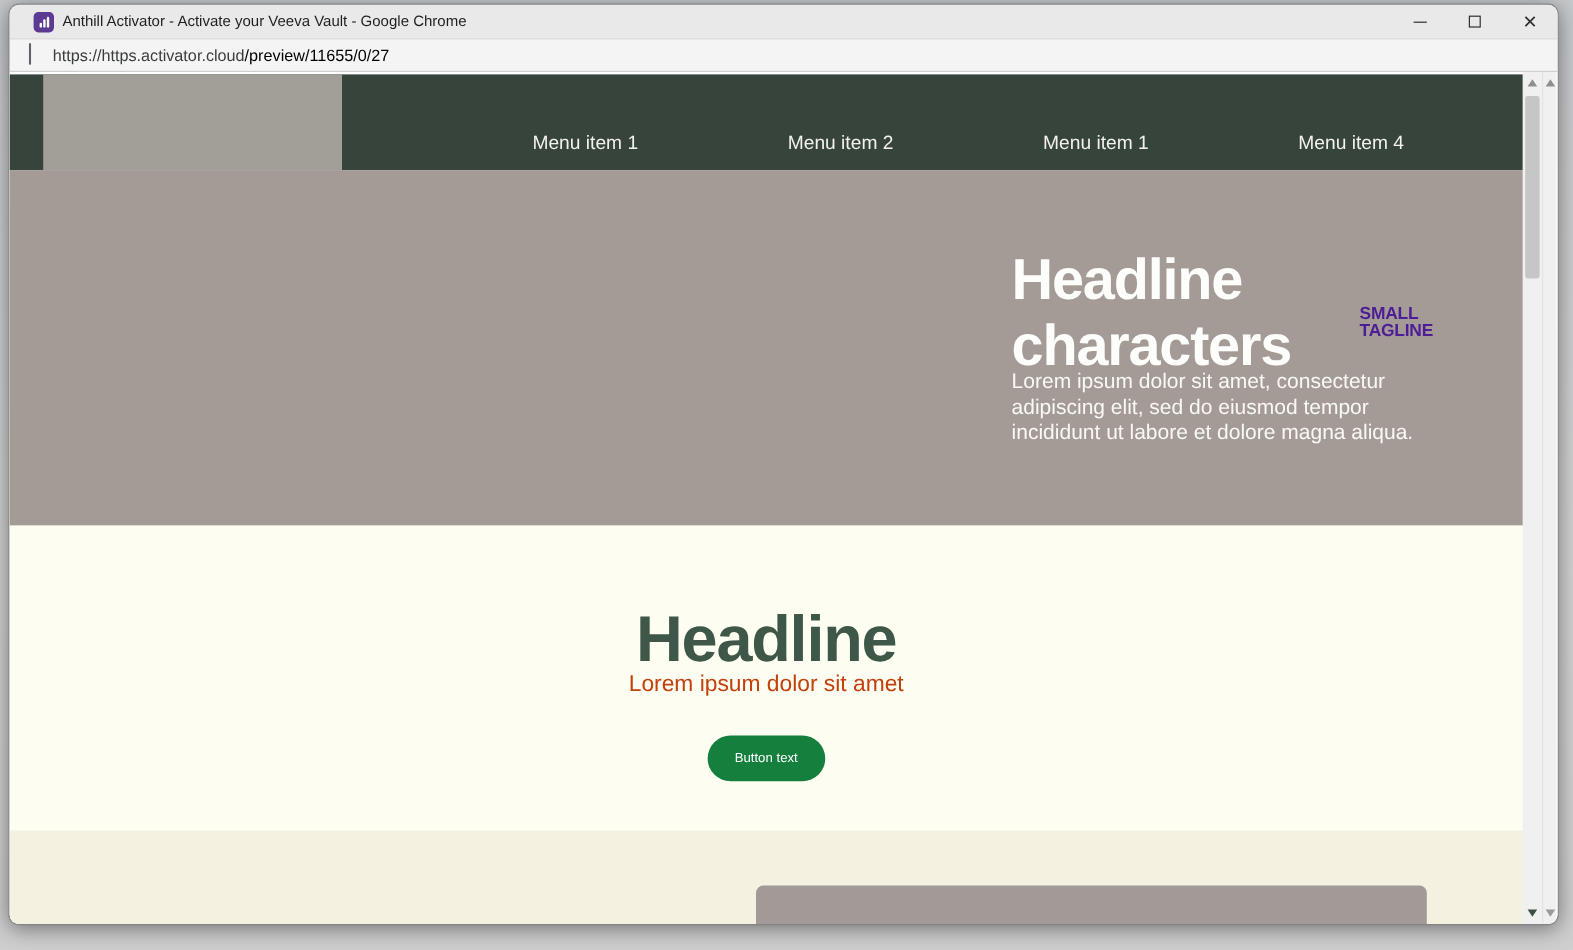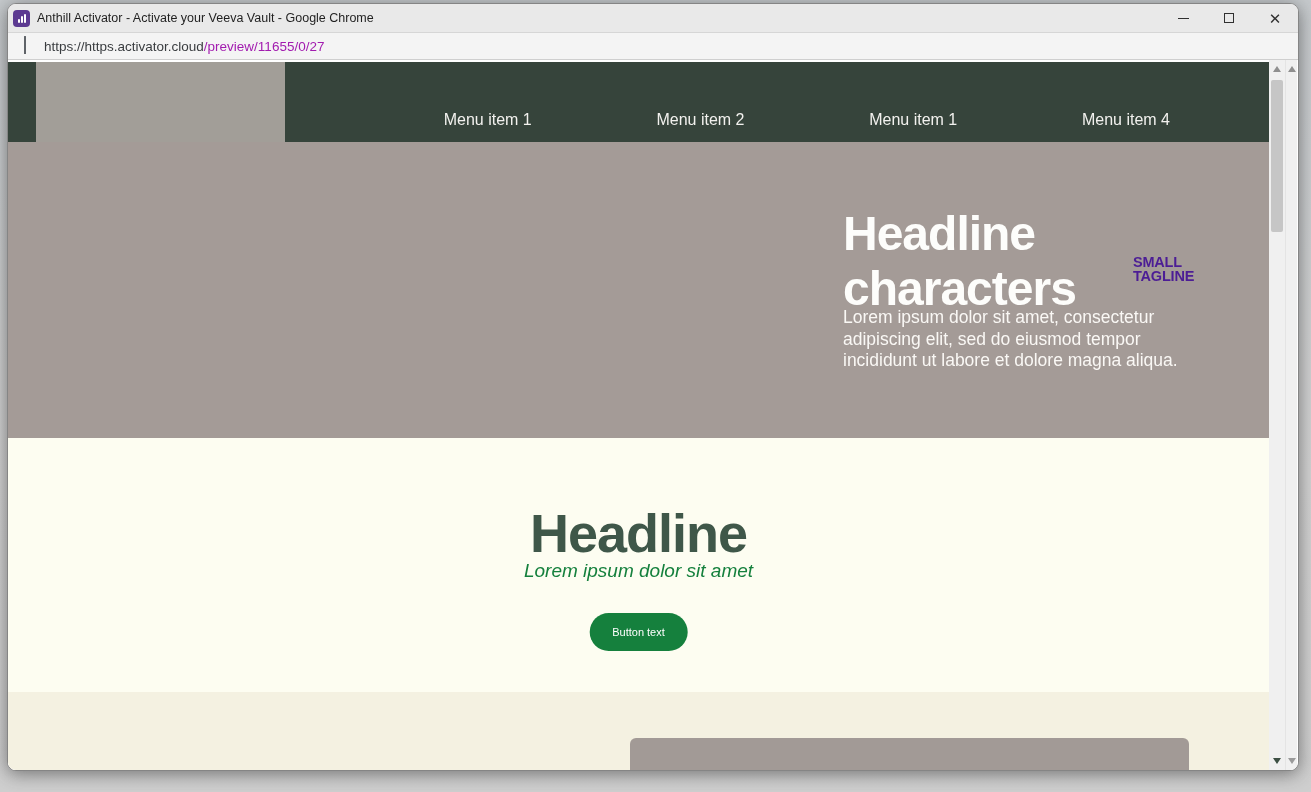--- a/index.html
+++ b/index.html
@@ -12,21 +12,21 @@
 
   
   .window {
     position:absolute; left:7px; top:3px; width:1292px; height:768px;
     border:1px solid #858585; border-radius:9px;
     background:#fff; overflow:hidden;
     box-shadow:0 3px 18px rgba(40,40,40,.55);
   }
   .titlebar {
     height:29px; background:#e9e9e9; border-bottom:1px solid #d6d6d6;
-    display:flex; align-items:center; padding-left:5px;
+    display:flex; align-items:center; padding-left:20px;
   }
   .favicon {
     width:17px; height:17px; border-radius:4px; background:#5c3a91;
     display:flex; align-items:flex-end; justify-content:center; gap:1px;
     padding-bottom:4px; margin-right:7px; flex:none;
   }
   .favicon i { display:block; width:2px; background:#fff; border-radius:1px; }
   .favicon i:nth-child(1){height:4px;} .favicon i:nth-child(2){height:7px;} .favicon i:nth-child(3){height:9px;}
   .title-text { font-size:12.5px; color:#1f1f1f; white-space:nowrap; }
   .win-controls { margin-left:auto; display:flex; height:100%; }
@@ -37,21 +37,21 @@
 
   .urlbar {
     height:27px; background:#f4f4f4; border-bottom:1px solid #cfcfcf;
     display:flex; align-items:center; padding-left:16px;
   }
   .lock { width:12px; margin-right:8px; flex:none; }
   .lock .shackle { width:8px; height:6px; border:1.6px solid #5f6368; border-bottom:none; border-radius:4px 4px 0 0; margin:0 auto; }
   .lock .body { width:11px; height:8px; background:#5f6368; border-radius:1.5px; margin:0 auto; }
   .url-text { font-size:13.5px; white-space:nowrap; }
   .url-primary { color:#3a3d40; }
-  .url-secondary { color:#a21caf; }
+  .url-secondary { color:#000000; }
 
   
   .viewport { height:710px; display:flex; background:#fff; }
   .page { width:1261px; flex:none; position:relative; background:#fff; }
   .topstrip { height:2px; background:#fff; }
 
   
   .nav { position:relative; height:80px; background:#36443b; }
   .logo-ph { position:absolute; left:28px; top:0; width:249px; height:80px; background:#a29e98; }
   .menu { position:absolute; left:311px; right:99px; top:43px; height:30px; display:flex; }
@@ -64,21 +64,21 @@
   .hero-tagline { position:absolute; left:1125px; top:114px;
     font-size:14.5px; line-height:13.5px; font-weight:bold; letter-spacing:-0.2px; color:#4c1d95; }
   .hero-p { position:absolute; left:835px; top:165px; width:352px;
     font-size:17.5px; line-height:21.5px; color:#faf8f5; }
 
   
   .section-main { position:relative; height:254px; background:#fdfdf1; }
   .main-h2 { position:absolute; left:0; right:0; top:46px; text-align:center;
     font-size:54px; line-height:62px; font-weight:bold; letter-spacing:-1px; color:#3f5749;margin-top:18px; }
   .main-sub { position:absolute; left:0; right:0; top:122px; text-align:center;
-    font-size:19px; color:#15803d;font-style:italic; }
+    font-size:19px; color:#c2410c; }
   .main-btn { position:absolute; left:50%; transform:translateX(-50%); top:175px;
     height:38px; padding:0 23px; border:none; border-radius:19px;
     background:#15803d; color:#fff; font-size:11px; font-family:inherit; cursor:pointer; }
 
   
   .section-lower { position:relative; height:78px; background:#f4f1e1; overflow:hidden; }
   .img-ph { position:absolute; left:622px; top:46px; width:559px; height:34px;
     background:#a29a96; border-radius:6px 6px 0 0; }
 
   

